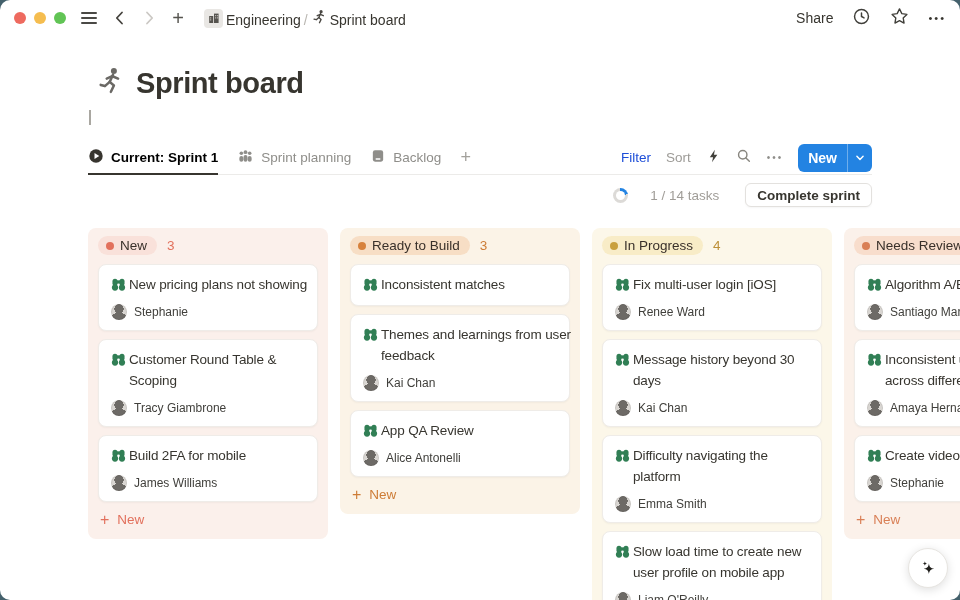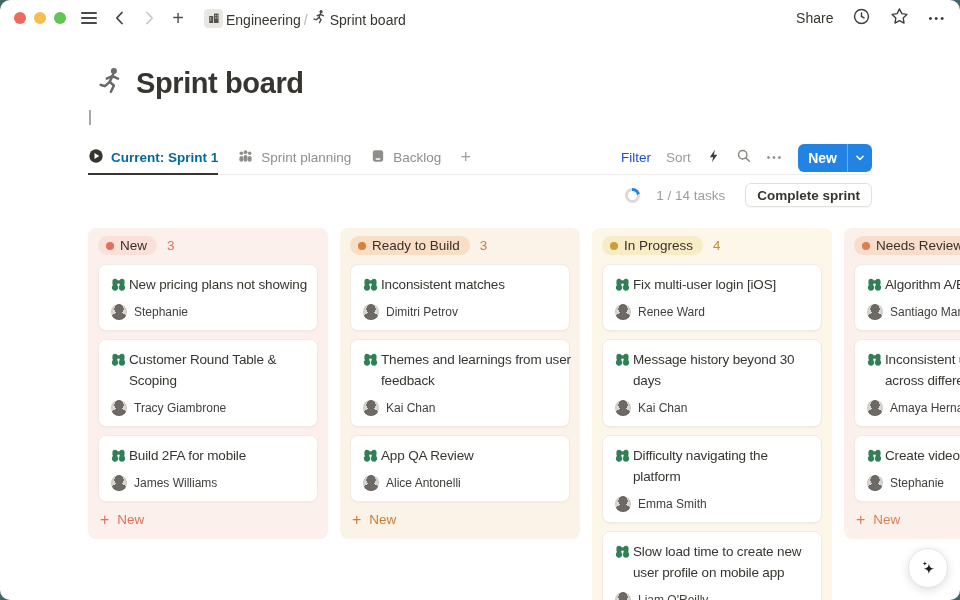--- a/index.html
+++ b/index.html
@@ -30,32 +30,32 @@
   .tb-dots{font-size:11px;letter-spacing:2px;color:#37352f;cursor:pointer;}
 
   
   .page-head{position:absolute;left:95px;top:66px;display:flex;align-items:center;gap:11px;}
   .page-title{font-size:29px;font-weight:700;color:#37352f;letter-spacing:-0.4px;}
   .caret{position:absolute;left:89px;top:110px;width:2px;height:15px;background:#a9a7a1;}
 
   
   .viewbar{position:absolute;left:88px;top:141px;width:784px;height:33px;display:flex;align-items:stretch;border-bottom:1px solid #ecebe9;}
   .tab{display:flex;align-items:center;gap:7px;font-size:13.5px;margin-right:19px;color:#8f8e8a;cursor:pointer;white-space:nowrap;}
-  .tab.active{color:#0369a1;font-weight:600;border-bottom:2px solid #37352f;margin-bottom:-1px;}
+  .tab.active{color:#000000;font-weight:600;border-bottom:2px solid #37352f;margin-bottom:-1px;}
   .tab-add{display:flex;align-items:center;font-size:18px;color:#a3a19c;cursor:pointer;}
   .viewbar-tools{margin-left:auto;display:flex;align-items:center;gap:15px;}
   .tool-filter{font-size:13.5px;color:#1d4ed8;cursor:pointer;}
   .tool-sort{font-size:13.5px;color:#9d9b97;cursor:pointer;}
   .tool-dots{font-size:10px;letter-spacing:2px;color:#8f8e8a;cursor:pointer;}
   .new-btn{display:flex;align-items:stretch;background:#2383e2;border-radius:6px;overflow:hidden;height:28px;cursor:pointer;}
   .new-btn .lbl{display:flex;align-items:center;padding:0 10px;color:#fff;font-size:14px;font-weight:600;}
   .new-btn .dd{display:flex;align-items:center;justify-content:center;width:24px;border-left:1px solid rgba(255,255,255,.35);}
 
   
-  .sprintbar{position:absolute;left:88px;top:183px;width:784px;display:flex;justify-content:flex-end;align-items:center;gap:16px;}
+  .sprintbar{position:absolute;left:88px;top:183px;width:784px;display:flex;justify-content:flex-end;align-items:center;gap:22px;}
   .progress-ring{width:15px;height:15px;border-radius:50%;background:conic-gradient(#2383e2 0 22%,#dcdad7 22% 100%);position:relative;}
   .progress-ring::after{content:"";position:absolute;inset:3px;border-radius:50%;background:#fff;}
   .tasks-label{font-size:13.5px;color:#a09d98;margin-right:4px;}
   .complete-btn{height:24px;display:flex;align-items:center;padding:0 11px;background:#fff;border:1px solid #e3e1de;border-radius:6px;font-size:13.5px;font-weight:600;color:#37352f;box-shadow:0 1px 2px rgba(0,0,0,.04);cursor:pointer;}
 
   
   .board{position:absolute;left:88px;top:228px;display:flex;gap:12px;align-items:flex-start;}
   .column{width:240px;border-radius:8px;flex:none;}
   .col-head{display:flex;align-items:center;padding:8px 10px 7px;}
   .pill{display:inline-flex;align-items:center;gap:6px;border-radius:999px;padding:2px 10px 2px 8px;font-size:13.5px;font-weight:500;color:#39302a;white-space:nowrap;}
@@ -346,24 +346,20 @@
                 <g fill="#317f55">
                   <rect x="2.6" y="3" width="5.4" height="7.4" rx="2.7"></rect>
                   <rect x="10" y="3" width="5.4" height="7.4" rx="2.7"></rect>
                   <rect x="7.4" y="4.6" width="3.2" height="3.4"></rect>
                   <circle cx="5.3" cy="12.3" r="3.3"></circle>
                   <circle cx="12.7" cy="12.3" r="3.3"></circle>
                 </g>
               </svg>
             <div class="card-title">Inconsistent matches</div>
             </div>
-          <div class="card-assignee">
-              <span class="avatar"></span>
-              <span class="assignee-name">Dimitri Petrov</span>
-            </div>
         </div>
         <div class="card">
           <div class="card-title-row">
               <svg class="binocs" width="17" height="17" viewBox="0 0 18 18">
                 <g fill="#317f55">
                   <rect x="2.6" y="3" width="5.4" height="7.4" rx="2.7"></rect>
                   <rect x="10" y="3" width="5.4" height="7.4" rx="2.7"></rect>
                   <rect x="7.4" y="4.6" width="3.2" height="3.4"></rect>
                   <circle cx="5.3" cy="12.3" r="3.3"></circle>
                   <circle cx="12.7" cy="12.3" r="3.3"></circle>

